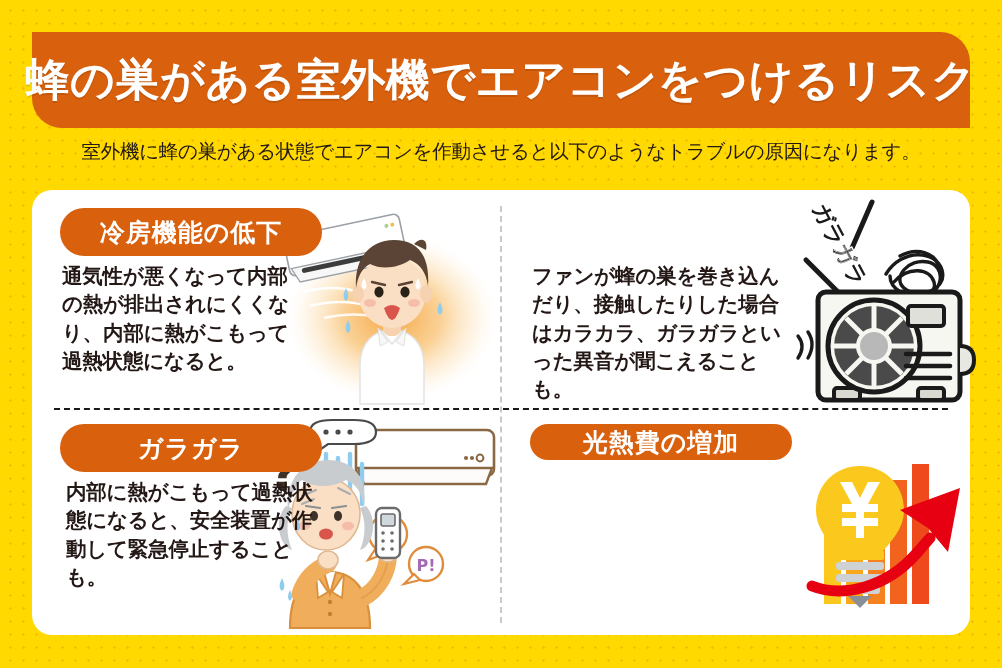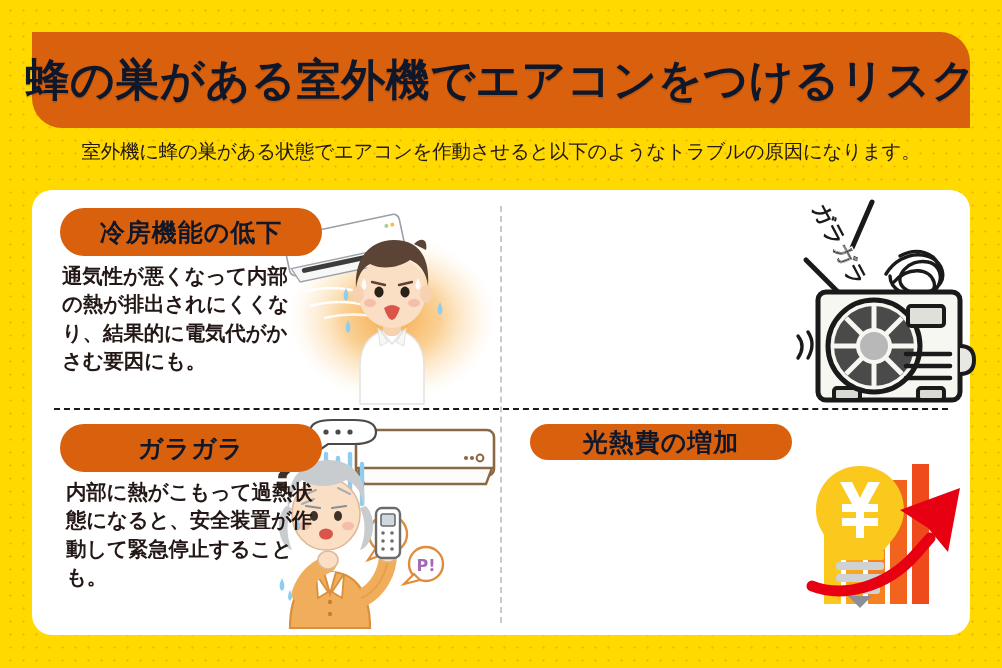--- a/index.html
+++ b/index.html
@@ -18,21 +18,21 @@
   }
 
   
   .banner{
     position:absolute;left:32px;top:32px;width:938px;height:96px;
     background:#d9600c;
     border-radius:0 30px 0 30px;
     display:flex;align-items:center;justify-content:center;
   }
   .banner-title{
-    color:#0f172a;
+    color:#ffffff;
     font-family:"DejaVu Serif","Liberation Serif",serif;
     font-weight:700;
     font-size:44px;
     letter-spacing:.5px;
     white-space:nowrap;
     text-shadow:0 2px 0 rgba(0,0,0,.10);
   }
 
   .subtitle{
     position:absolute;left:0;top:138px;width:1002px;
@@ -63,21 +63,21 @@
   
   .quad{position:absolute;}
   .q-tl{left:0;top:0;width:468px;height:218px;}
   .q-tr{left:470px;top:0;width:468px;height:218px;}
   .q-bl{left:0;top:220px;width:468px;height:225px;}
   .q-br{left:470px;top:220px;width:468px;height:225px;}
 
   .badge{
     position:absolute;
     background:#d9600c;border-radius:40px;
-    color:#0f172a;font-weight:700;
+    color:#ffffff;font-weight:700;
     display:flex;align-items:center;justify-content:center;
     z-index:3;
     white-space:nowrap;
     letter-spacing:1px;
   }
   .badge-tl{left:28px;top:18px;width:262px;height:48px;font-size:25px;}
   .badge-tr{left:28px;top:18px;width:262px;height:48px;font-size:25px;}
   .badge-bl{left:28px;top:14px;width:262px;height:48px;font-size:25px;}
   .badge-br{left:28px;top:14px;width:262px;height:36px;font-size:25px;}
 
@@ -167,21 +167,21 @@
             <path d="M-28 20 q5 9 0 12 q-5 -3 0 -12z" fill="#fff" opacity=".9"></path>
             <path d="M26 20 q5 9 0 12 q-5 -3 0 -12z" fill="#fff" opacity=".9"></path>
             <path d="M-46 30 q5 10 0 13 q-5 -3 0 -13z" fill="#8fcdf0"></path>
             <path d="M-44 62 q5 10 0 13 q-5 -3 0 -13z" fill="#8fcdf0"></path>
             <path d="M48 44 q5 10 0 13 q-5 -3 0 -13z" fill="#8fcdf0"></path>
           </g>
         </svg>
       </div>
 
       <div class="badge badge-tl">冷房機能の低下</div>
-      <div class="body-text bt-tl">通気性が悪くなって内部の熱が排出されにくくなり、結果的に電気代がかさむ要因にも。</div>
+      <div class="body-text bt-tl">通気性が悪くなって内部の熱が排出されにくくなり、内部に熱がこもって過熱状態になると。</div>
     </div>
 
     <div class="quad q-tr">
 
       <div class="art" style="left:288px;top:6px;">
         <svg width="188" height="206" viewBox="0 0 188 206">
 
           <path d="M16 64 L52 100" stroke="#1a1a1a" stroke-width="5" stroke-linecap="round"></path>
           <path d="M82 6 L62 52" stroke="#1a1a1a" stroke-width="5" stroke-linecap="round"></path>
 
@@ -221,20 +221,21 @@
           <rect x="118" y="110" width="36" height="20" rx="3" fill="#e0e0da" stroke="#1a1a1a" stroke-width="4"></rect>
 
           <g stroke="#1a1a1a" stroke-width="4.6" stroke-linecap="round">
             <line x1="116" y1="158" x2="160" y2="158"></line>
             <line x1="116" y1="170" x2="160" y2="170"></line>
             <line x1="116" y1="182" x2="160" y2="182"></line>
           </g>
         </svg>
       </div>
 
+      <div class="body-text bt-tr">ファンが蜂の巣を巻き込んだり、接触したりした場合はカラカラ、ガラガラといった異音が聞こえることも。</div>
     </div>
 
     <div class="quad q-bl">
 
       <div class="art" style="left:238px;top:6px;">
         <svg width="230" height="212" viewBox="0 0 230 212">
 
           <g>
             <rect x="86" y="14" width="138" height="46" rx="7" fill="#ffffff" stroke="#8a6844" stroke-width="2.6"></rect>
             <path d="M88 52 L222 52 L216 68 L94 68 Z" fill="#fdfcfa" stroke="#8a6844" stroke-width="2.4"></path>

